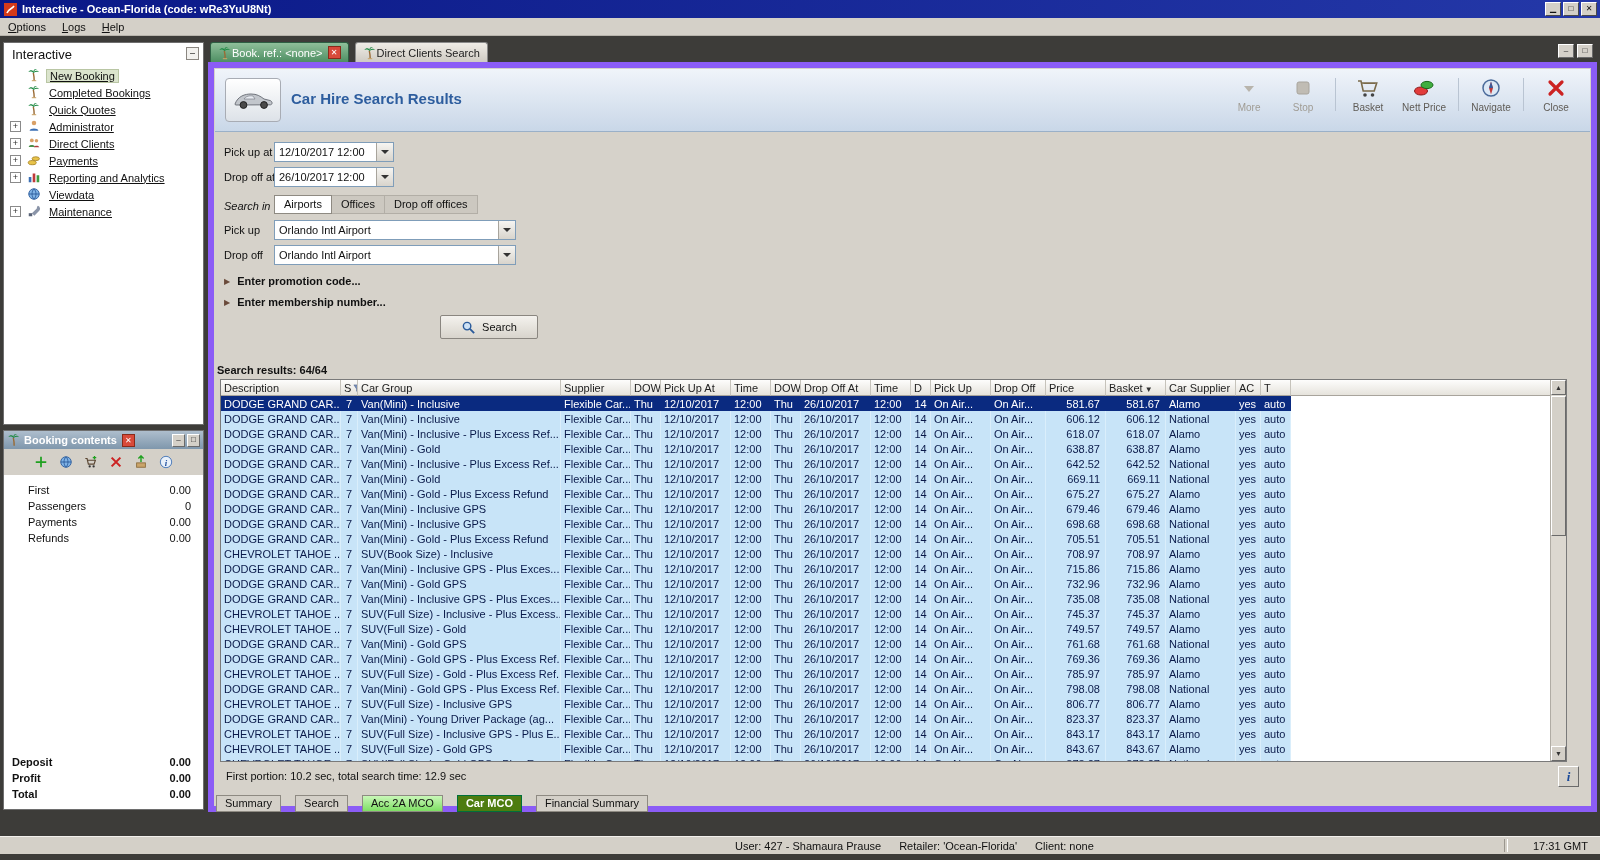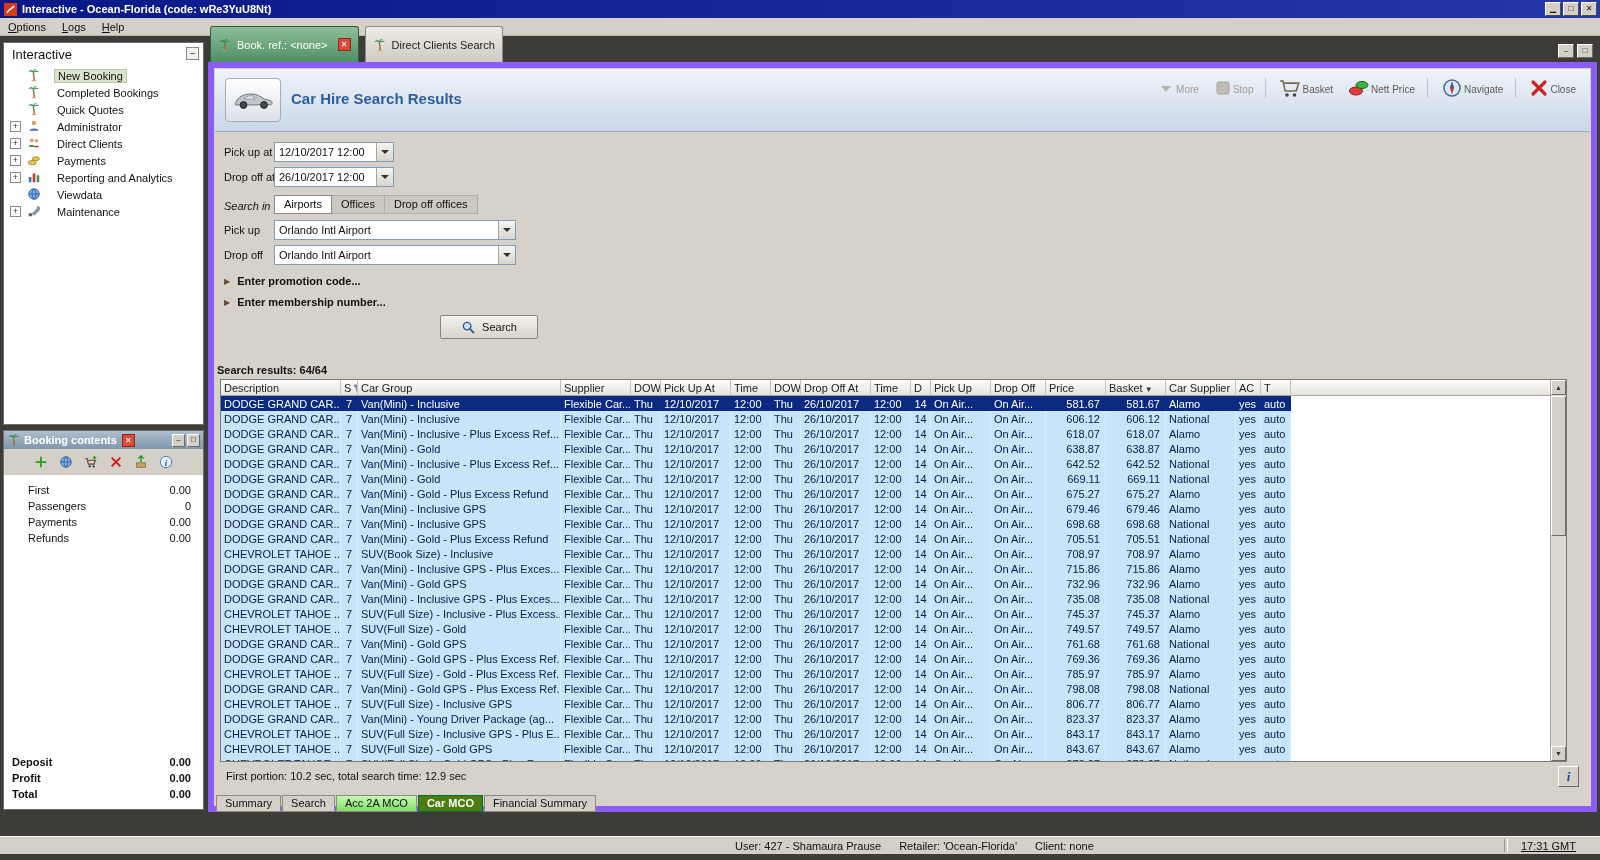--- a/index.html
+++ b/index.html
@@ -29,21 +29,21 @@
   .side-title{position:relative;height:22px;}
   .side-title .t{position:absolute;left:8px;top:4px;font-weight:normal;font-size:13px;}
   .collapse-btn{position:absolute;right:4px;top:4px;width:13px;height:13px;background:#f2f1ee;
     border:1px solid #8a8680;font-size:9px;line-height:10px;text-align:center;box-sizing:border-box;}
   .tree{position:absolute;left:0;top:24px;right:0;}
   .tree-row{height:17px;display:flex;align-items:center;}
   .expand-box{width:11px;height:11px;margin-left:6px;border:1px solid #8a8a8a;background:#fff;
     font-size:9px;line-height:9px;text-align:center;box-sizing:border-box;flex:0 0 auto;color:#333;}
   .expand-box.spacer{visibility:hidden;}
   .tree-icon{width:15px;height:15px;margin-left:6px;flex:0 0 auto;}
-  .tree-label{margin-left:12px;white-space:nowrap;padding:1px 3px;}
+  .tree-label{margin-left:4px;white-space:nowrap;padding:1px 3px;text-decoration:underline;}
   .tree-row.selected .tree-label{background:#dbe4cd;border:1px solid #b9c6a4;padding:0 3px;}
 
   
   #booking-panel{left:3px;top:430px;width:201px;height:380px;}
   .bc-titlebar{height:18px;background:linear-gradient(#aebecd,#7f97ac);display:flex;align-items:center;
     padding:0 3px;box-sizing:border-box;}
   .bc-title{color:#fff;font-weight:bold;margin-left:3px;white-space:nowrap;}
   .tab-close,.bc-close{width:13px;height:13px;background:#d84a3a;border:1px solid #8a2a1a;color:#fff;
     font-size:8px;line-height:11px;text-align:center;margin-left:5px;box-sizing:border-box;flex:0 0 auto;}
   .bc-winbtns{margin-left:auto;display:flex;gap:2px;}
@@ -58,41 +58,41 @@
   .bc-row .lbl{position:absolute;left:24px;top:1px;}
   .bc-row .val{position:absolute;right:12px;top:1px;}
   .bc-totals{position:absolute;bottom:6px;left:0;right:0;}
   .bc-totals .bc-row .lbl{left:8px;font-weight:bold;}
   .bc-totals .bc-row .val{font-weight:bold;}
 
   
   .main-panel{position:absolute;left:208px;top:42px;width:1389px;height:770px;}
   .doc-tabstrip{position:absolute;left:0;top:0;right:0;height:20px;display:flex;
     align-items:flex-end;gap:6px;padding-left:2px;}
-  .doc-tab{height:36px;display:flex;align-items:center;padding:0 7px;gap:5px;box-sizing:border-box;
+  .doc-tab{height:20px;display:flex;align-items:center;padding:0 7px;box-sizing:border-box;
     background:linear-gradient(#efece6,#cfcbc3);border:1px solid #8a8a8a;border-bottom:none;
     border-radius:3px 3px 0 0;color:#222;white-space:nowrap;}
   .doc-tab.active{background:linear-gradient(#8fbf9a,#4e8f63);color:#fff;border-color:#2e5f43;}
   .tab-icon{width:14px;height:14px;}
   .doc-winbtns{position:absolute;right:4px;top:2px;display:flex;gap:3px;}
   .doc-winbtn{width:16px;height:14px;background:#d4d0c8;border:1px solid;
     border-color:#fff #6a6a6a #6a6a6a #fff;font-size:8px;line-height:12px;text-align:center;
     box-sizing:border-box;color:#222;}
   .main-body{position:absolute;left:0;top:20px;right:0;bottom:0;background:#d6d2ca;
     border:6px solid #8b5cf6;box-sizing:border-box;}
 
   
   .hdr-band{position:absolute;left:1px;top:1px;right:1px;height:62px;
     background:linear-gradient(#f0f4fa,#c9d7e8);border-bottom:1px solid #9ab0c8;}
   .car-box{position:absolute;left:10px;top:9px;width:54px;height:42px;
     background:linear-gradient(#ffffff,#dde2e8);border:1px solid #a8acb4;border-radius:4px;
     display:flex;align-items:center;justify-content:center;}
   .hdr-title{position:absolute;left:76px;top:21px;font-size:15px;font-weight:bold;color:#2d5d9e;}
   .hdr-tools{position:absolute;right:10px;top:5px;display:flex;align-items:stretch;gap:6px;}
-  .hdr-tool{display:flex;flex-direction:row;align-items:center;min-width:40px;padding:2px 4px;}
+  .hdr-tool{display:flex;flex-direction:column;align-items:center;min-width:40px;padding:2px 4px;}
   .hdr-tool-icon{height:24px;display:flex;align-items:center;}
   .hdr-tool-label{font-size:10px;color:#5f5b55;margin-top:2px;white-space:nowrap;}
   .hdr-tool.disabled .hdr-tool-label{color:#a09c94;}
   .hdr-sep{width:1px;background:#b9c4d2;margin:4px 2px;}
 
   
   .fld-label{position:absolute;left:10px;white-space:nowrap;}
   .combo{position:absolute;height:20px;background:#fff;border:1px solid #7f9db9;box-sizing:border-box;
     display:flex;align-items:center;}
   .combo-text{flex:1;padding:0 4px;white-space:nowrap;overflow:hidden;}
@@ -143,33 +143,33 @@
   .sb-up{top:0;} .sb-down{bottom:0;}
   .sb-thumb{position:absolute;left:0;top:16px;width:15px;height:140px;background:#d4d0c8;
     border:1px solid;border-color:#fff #6a6a6a #6a6a6a #fff;box-sizing:border-box;}
 
   .timing-label{position:absolute;left:12px;top:702px;}
   .info-btn{position:absolute;right:12px;top:698px;width:21px;height:21px;background:#d4d0c8;
     border:1px solid;border-color:#fff #6a6a6a #6a6a6a #fff;display:flex;align-items:center;
     justify-content:center;font-family:"Liberation Serif",serif;font-style:italic;font-weight:bold;
     color:#1a4a9a;font-size:13px;box-sizing:border-box;}
 
-  .bottom-tabstrip{position:absolute;left:2px;top:727px;display:flex;gap:1px;}
+  .bottom-tabstrip{position:absolute;left:2px;top:727px;display:flex;gap:14px;}
   .btab{height:17px;line-height:15px;padding:0 8px;background:#d4d0c8;border:1px solid #8e8a82;
     box-sizing:border-box;white-space:nowrap;}
   .btab.lime{background:linear-gradient(#c9f7b8,#7ddf63);}
   .btab.green{background:#4d7c0f;color:#fff;font-weight:bold;border-color:#00703a;}
 
   
   .statusbar{position:absolute;left:0;top:836px;width:1600px;height:18px;background:#d4d0c8;
     border-top:1px solid #f2f0ec;box-sizing:border-box;}
   .sb-center{position:absolute;left:735px;top:3px;display:flex;gap:18px;white-space:nowrap;}
   .sb-div{position:absolute;right:92px;top:2px;width:2px;height:13px;
     border-left:1px solid #9a968e;border-right:1px solid #fff;}
-  .sb-clock{position:absolute;right:24px;top:3px;white-space:nowrap;text-decoration:underline;}
+  .sb-clock{position:absolute;right:12px;top:3px;white-space:nowrap;}
 </style>
 </head>
 <body>
 
 <div class="titlebar">
   <span class="app-icon">
     <svg width="13" height="13" viewBox="0 0 13 13">
         <rect width="13" height="13" fill="#d43a1a"></rect>
         <path d="M3 10 C4.5 6 8 6 10 3" stroke="#fff" stroke-width="1.6" fill="none"></path>
       </svg>

